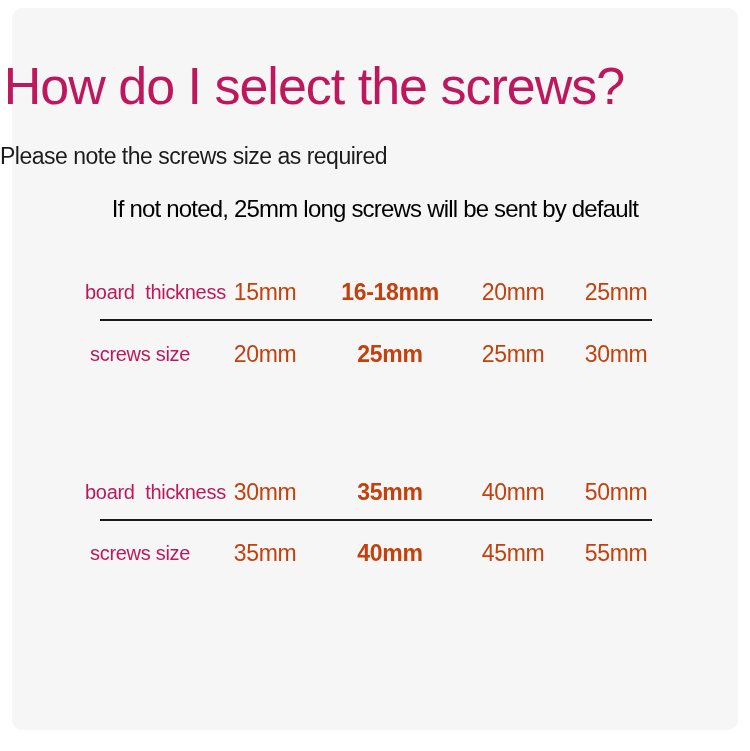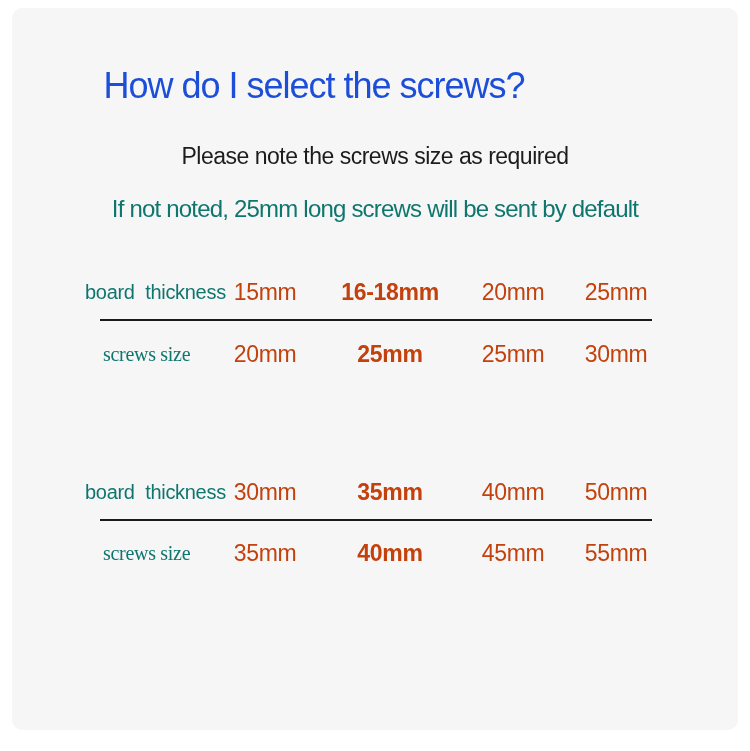--- a/index.html
+++ b/index.html
@@ -14,62 +14,61 @@
     position:absolute;
     left:12px;top:8px;
     width:726px;height:722px;
     background:#f6f6f7;
     border-radius:10px;
   }
   .title{
     position:absolute;
     top:60px;left:0;width:628px;
     text-align:center;
-    font-size:36px;
+    font-size:52px;
     line-height:52px;
     font-weight:500;
     letter-spacing:-1px;
-    color:#1d4ed8;
+    color:#be185d;
   }
   .subtitle-1{
     position:absolute;
     top:142px;left:0;width:750px;
-    text-align:center;
     font-size:23px;
     line-height:28px;
     letter-spacing:-0.5px;
     color:#1c1c1c;
   }
   .subtitle-2{
     position:absolute;
     top:194px;left:0;width:750px;
     text-align:center;
     font-size:24px;
     line-height:29px;
     letter-spacing:-0.8px;
-    color:#0f766e;
+    color:#000000;
   }
   .t-row{
     position:absolute;
     left:0;width:750px;height:30px;
     line-height:30px;
   }
   .row-t1r1{top:277px;}
   .row-t1r2{top:339px;}
   .row-t2r1{top:477px;}
   .row-t2r2{top:538px;}
   .row-label{
     position:absolute;
     font-size:20px;
-    color:#0f766e;
+    color:#be185d;
     white-space:pre;
     letter-spacing:-0.3px;
   }
   .label-board{left:85px;}
-  .label-screws{left:103px;font-family:Liberation Serif, serif;}
+  .label-screws{left:90px;}
   .cell{
     position:absolute;
     transform:translateX(-50%);
     font-size:23px;
     color:#c2410c;
     white-space:nowrap;
     letter-spacing:-0.3px;
   }
   .c1{left:265px;}
   .c2{left:390px;font-weight:bold;}

